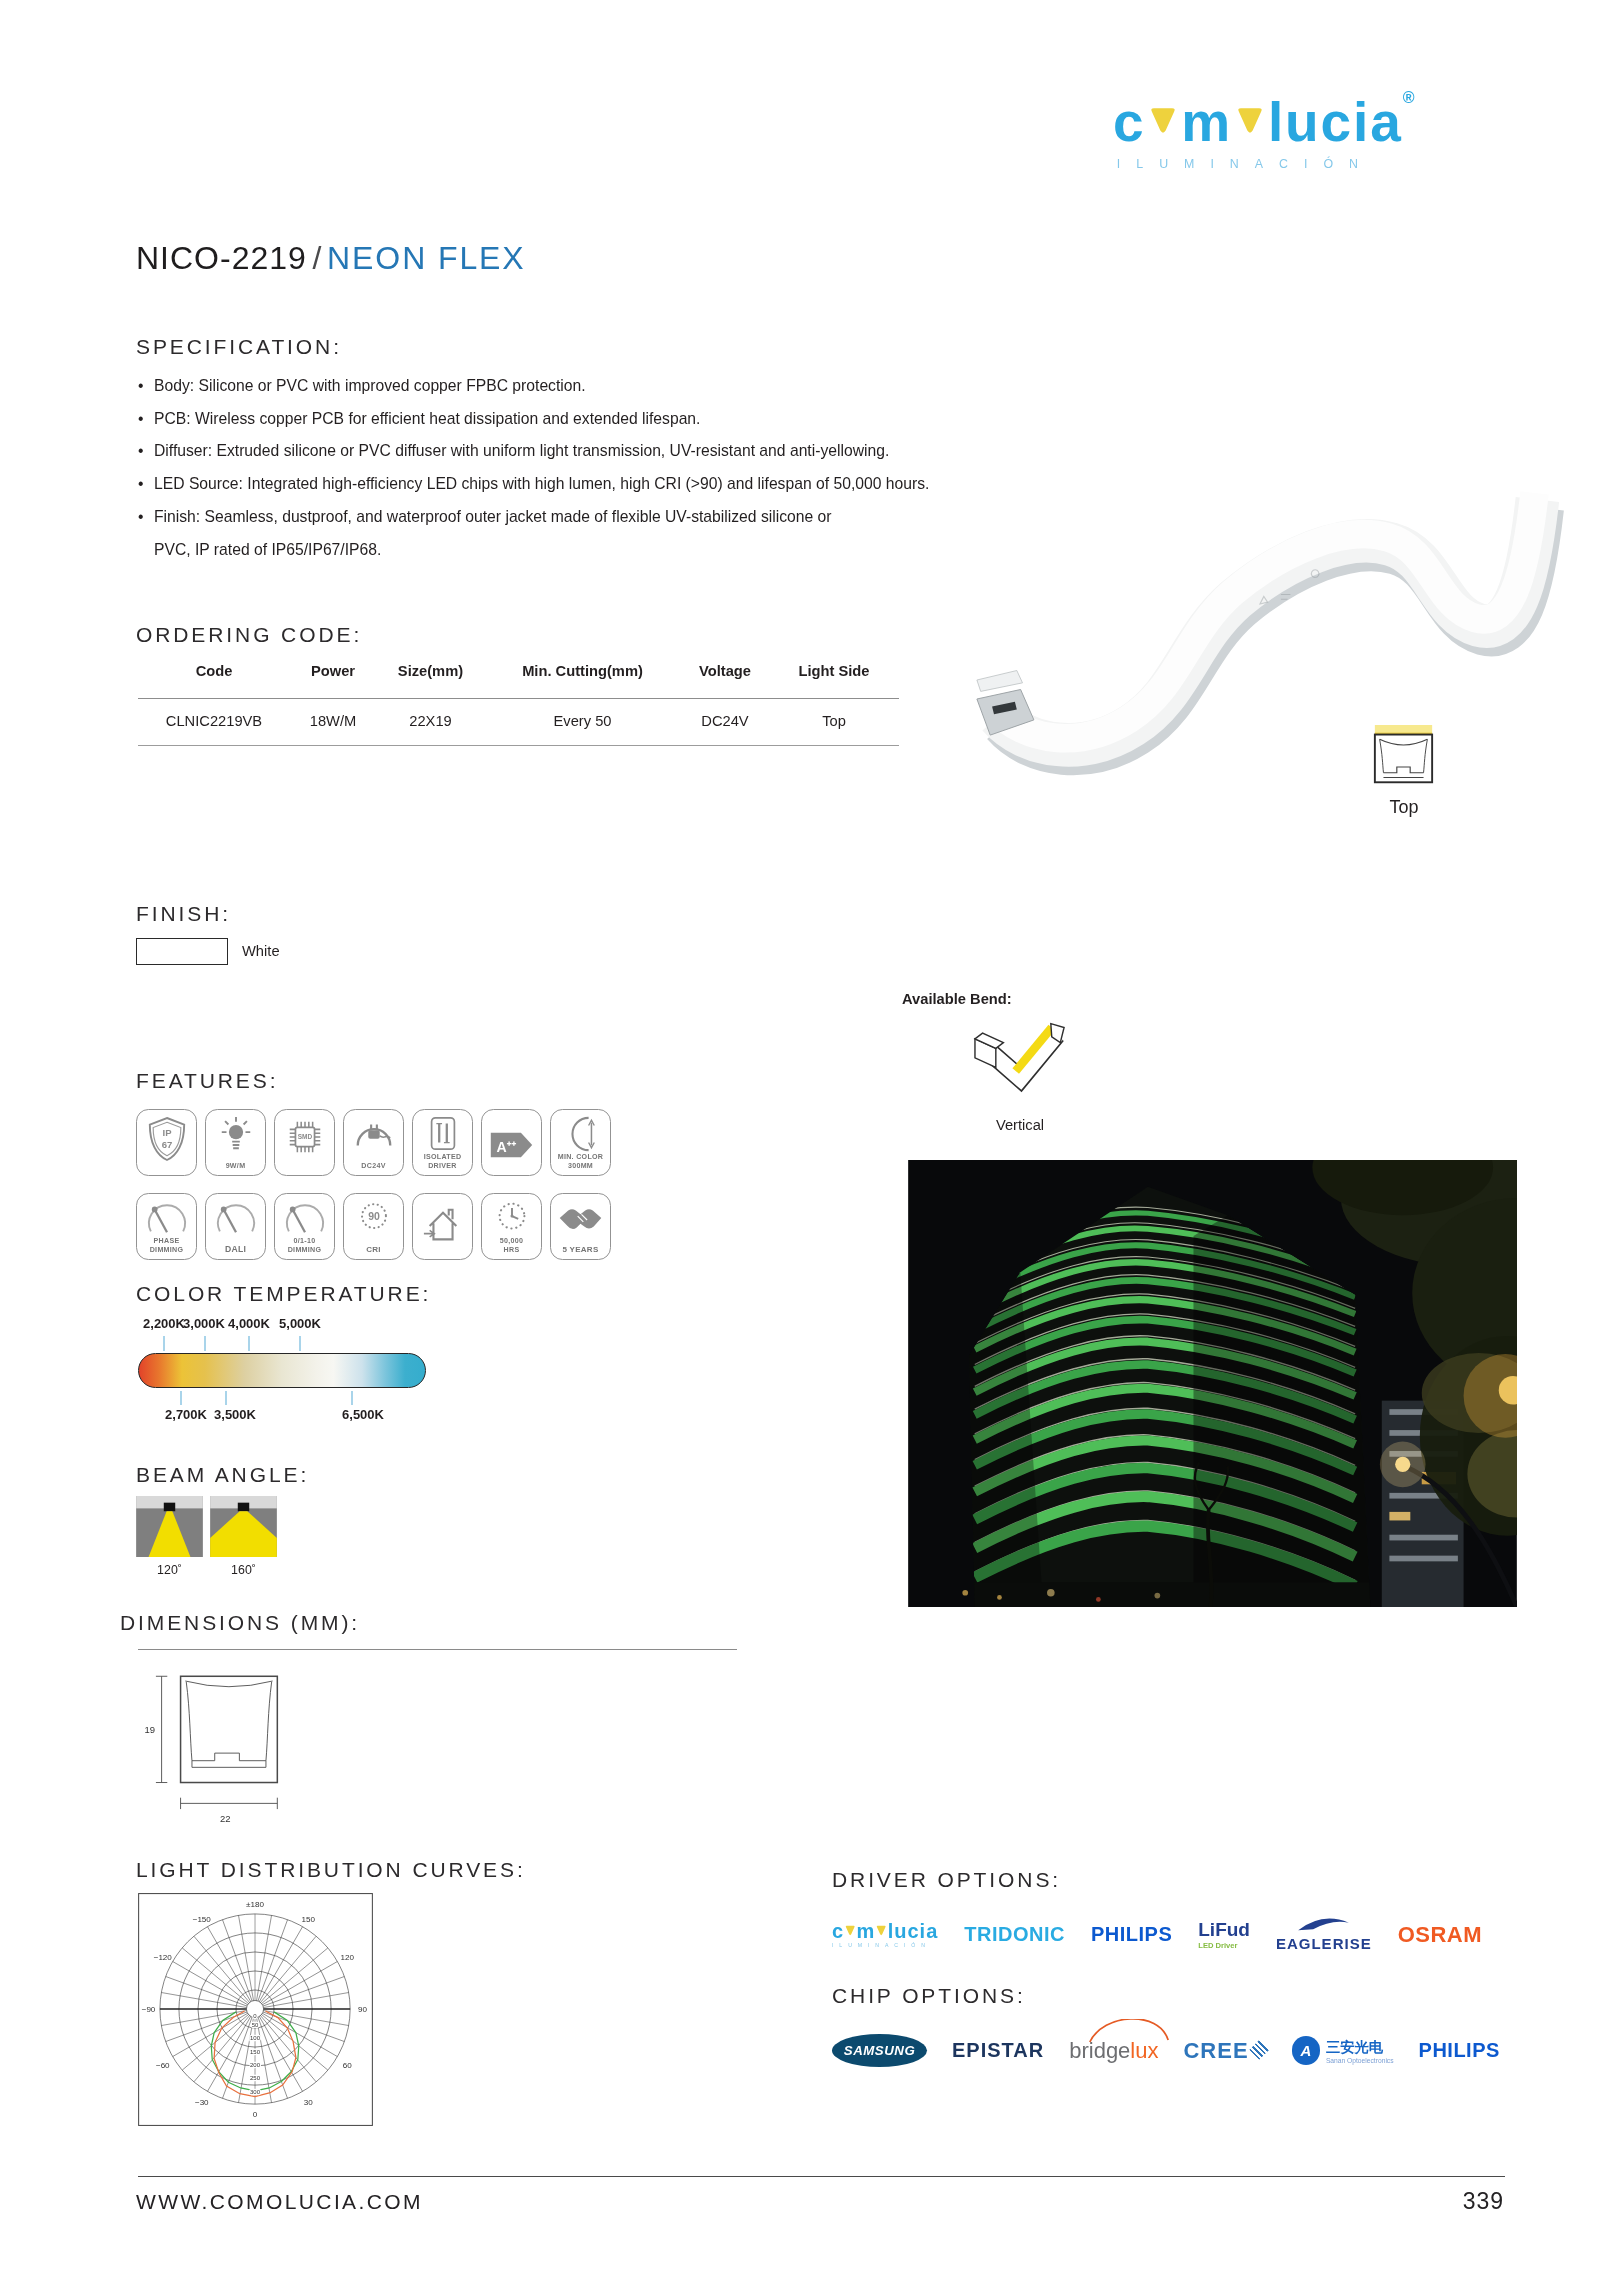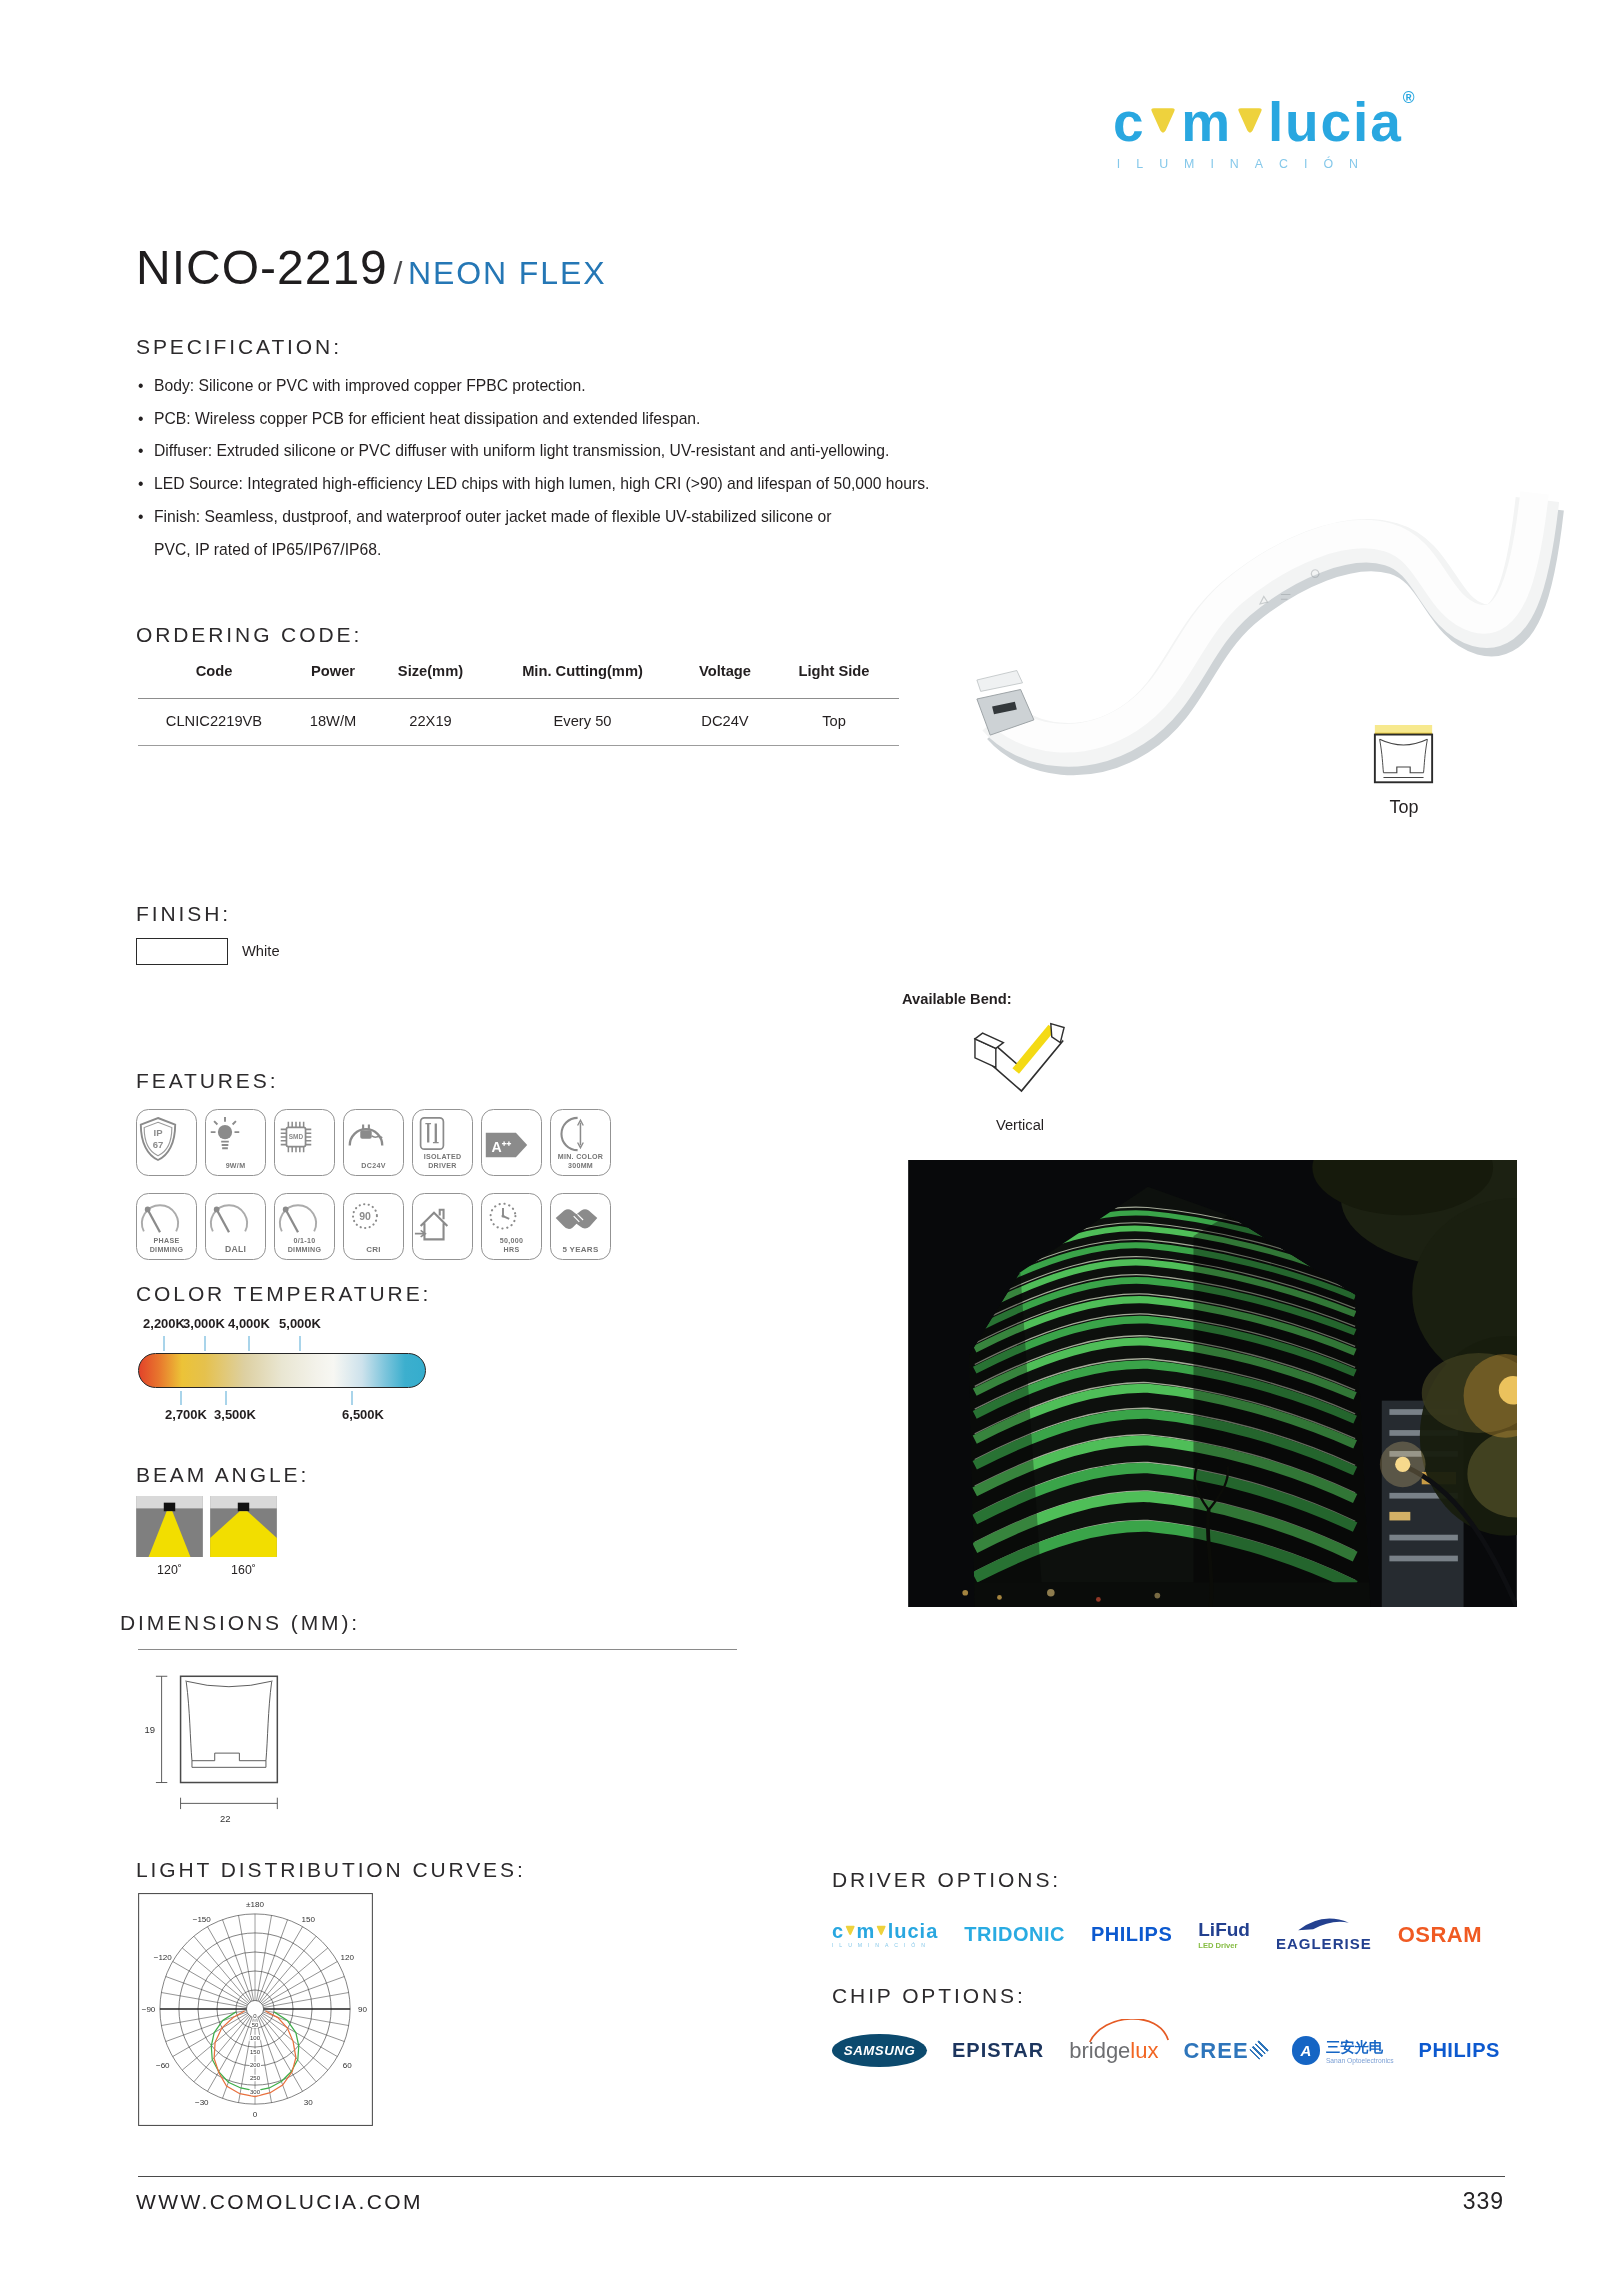--- a/index.html
+++ b/index.html
@@ -9,39 +9,39 @@
   .abs { position:absolute; }
 
   
   .logo-word { display:flex; align-items:center; }
   .logo-letter { font-size:55px; font-weight:700; color:#29a7e0; letter-spacing:1.9px; line-height:1; }
   .logo-tri { margin:0 1.9px 3.8px 1.9px; }
   .logo-reg { font-size:16px; color:#29a7e0; font-weight:700; align-self:flex-start; margin-top:-5.7px; }
   .logo-tag { margin-top:6.7px; font-size:12.4px; letter-spacing:16px; color:#85c8ea; padding-left:3.8px; white-space:nowrap; }
 
   
-  .h1-model { font-size:48px; font-weight:500; letter-spacing:1px; color:#1f1d1e; }
+  .h1-model { font-size:32px; font-weight:500; letter-spacing:1px; color:#1f1d1e; }
   .h1-div { font-size:32px; color:#4a4a4c; font-weight:400; margin:0 5.7px; }
   .h1-family { font-size:32px; color:#2577b5; font-weight:500; letter-spacing:1.9px; }
   .sec-h { font-size:21px; font-weight:500; letter-spacing:2.9px; color:#2c2a2c; white-space:nowrap; }
   .body-txt { font-size:15.7px; color:#231f20; }
 
   .bullet { display:flex; margin-bottom:14.7px; line-height:1.15; }
   .bullet .dot { width:16px; flex:none; }
   .bullet.cont .dot { visibility:hidden; }
 
   
   .ord-grid { display:grid; grid-template-columns:152px 86px 109px 195px 90px 128px; text-align:center; }
   .ord-head { font-weight:700; font-size:14.7px; padding-bottom:19px; border-bottom:1.9px solid #8d8d8d; }
   .ord-row  { font-size:14.7px; padding:14.3px 0 16px; border-bottom:1.4px solid #9c9c9c; }
 
   
   .feat-row { position:absolute; display:flex; gap:8px; }
   .fbox { width:61px; height:67px; border:1.9px solid #939393; border-radius:12.4px; position:relative;
-          background:#fff; display:flex; }
+          background:#fff; display:flex; justify-content:center; }
   .fbox svg { margin-top:4.8px; }
   .flabel { position:absolute; bottom:3.8px; left:0; width:100%; text-align:center;
             font-size:7.1px; line-height:1.25; letter-spacing:0.3px; color:#757575; font-weight:700; }
 
   
   .ct-bar { position:absolute; left:138px; top:1353px; width:288px; height:35px; border-radius:18px;
             border:1.9px solid #262626;
             background:linear-gradient(90deg,#e2432a 0%,#e8772d 7%,#ecc337 15%,#e5c14d 23%,
                        #ddd0a2 37%,#e9e6d2 50%,#f3f2ea 62%,#f7f7f3 68%,#cde2ec 78%,#7dc5dc 86%,#3cafce 93%,#35adcd 100%); }
   .ct-top-label { position:absolute; transform:translateX(-50%); font-size:13px; font-weight:700; top:1316px; }

